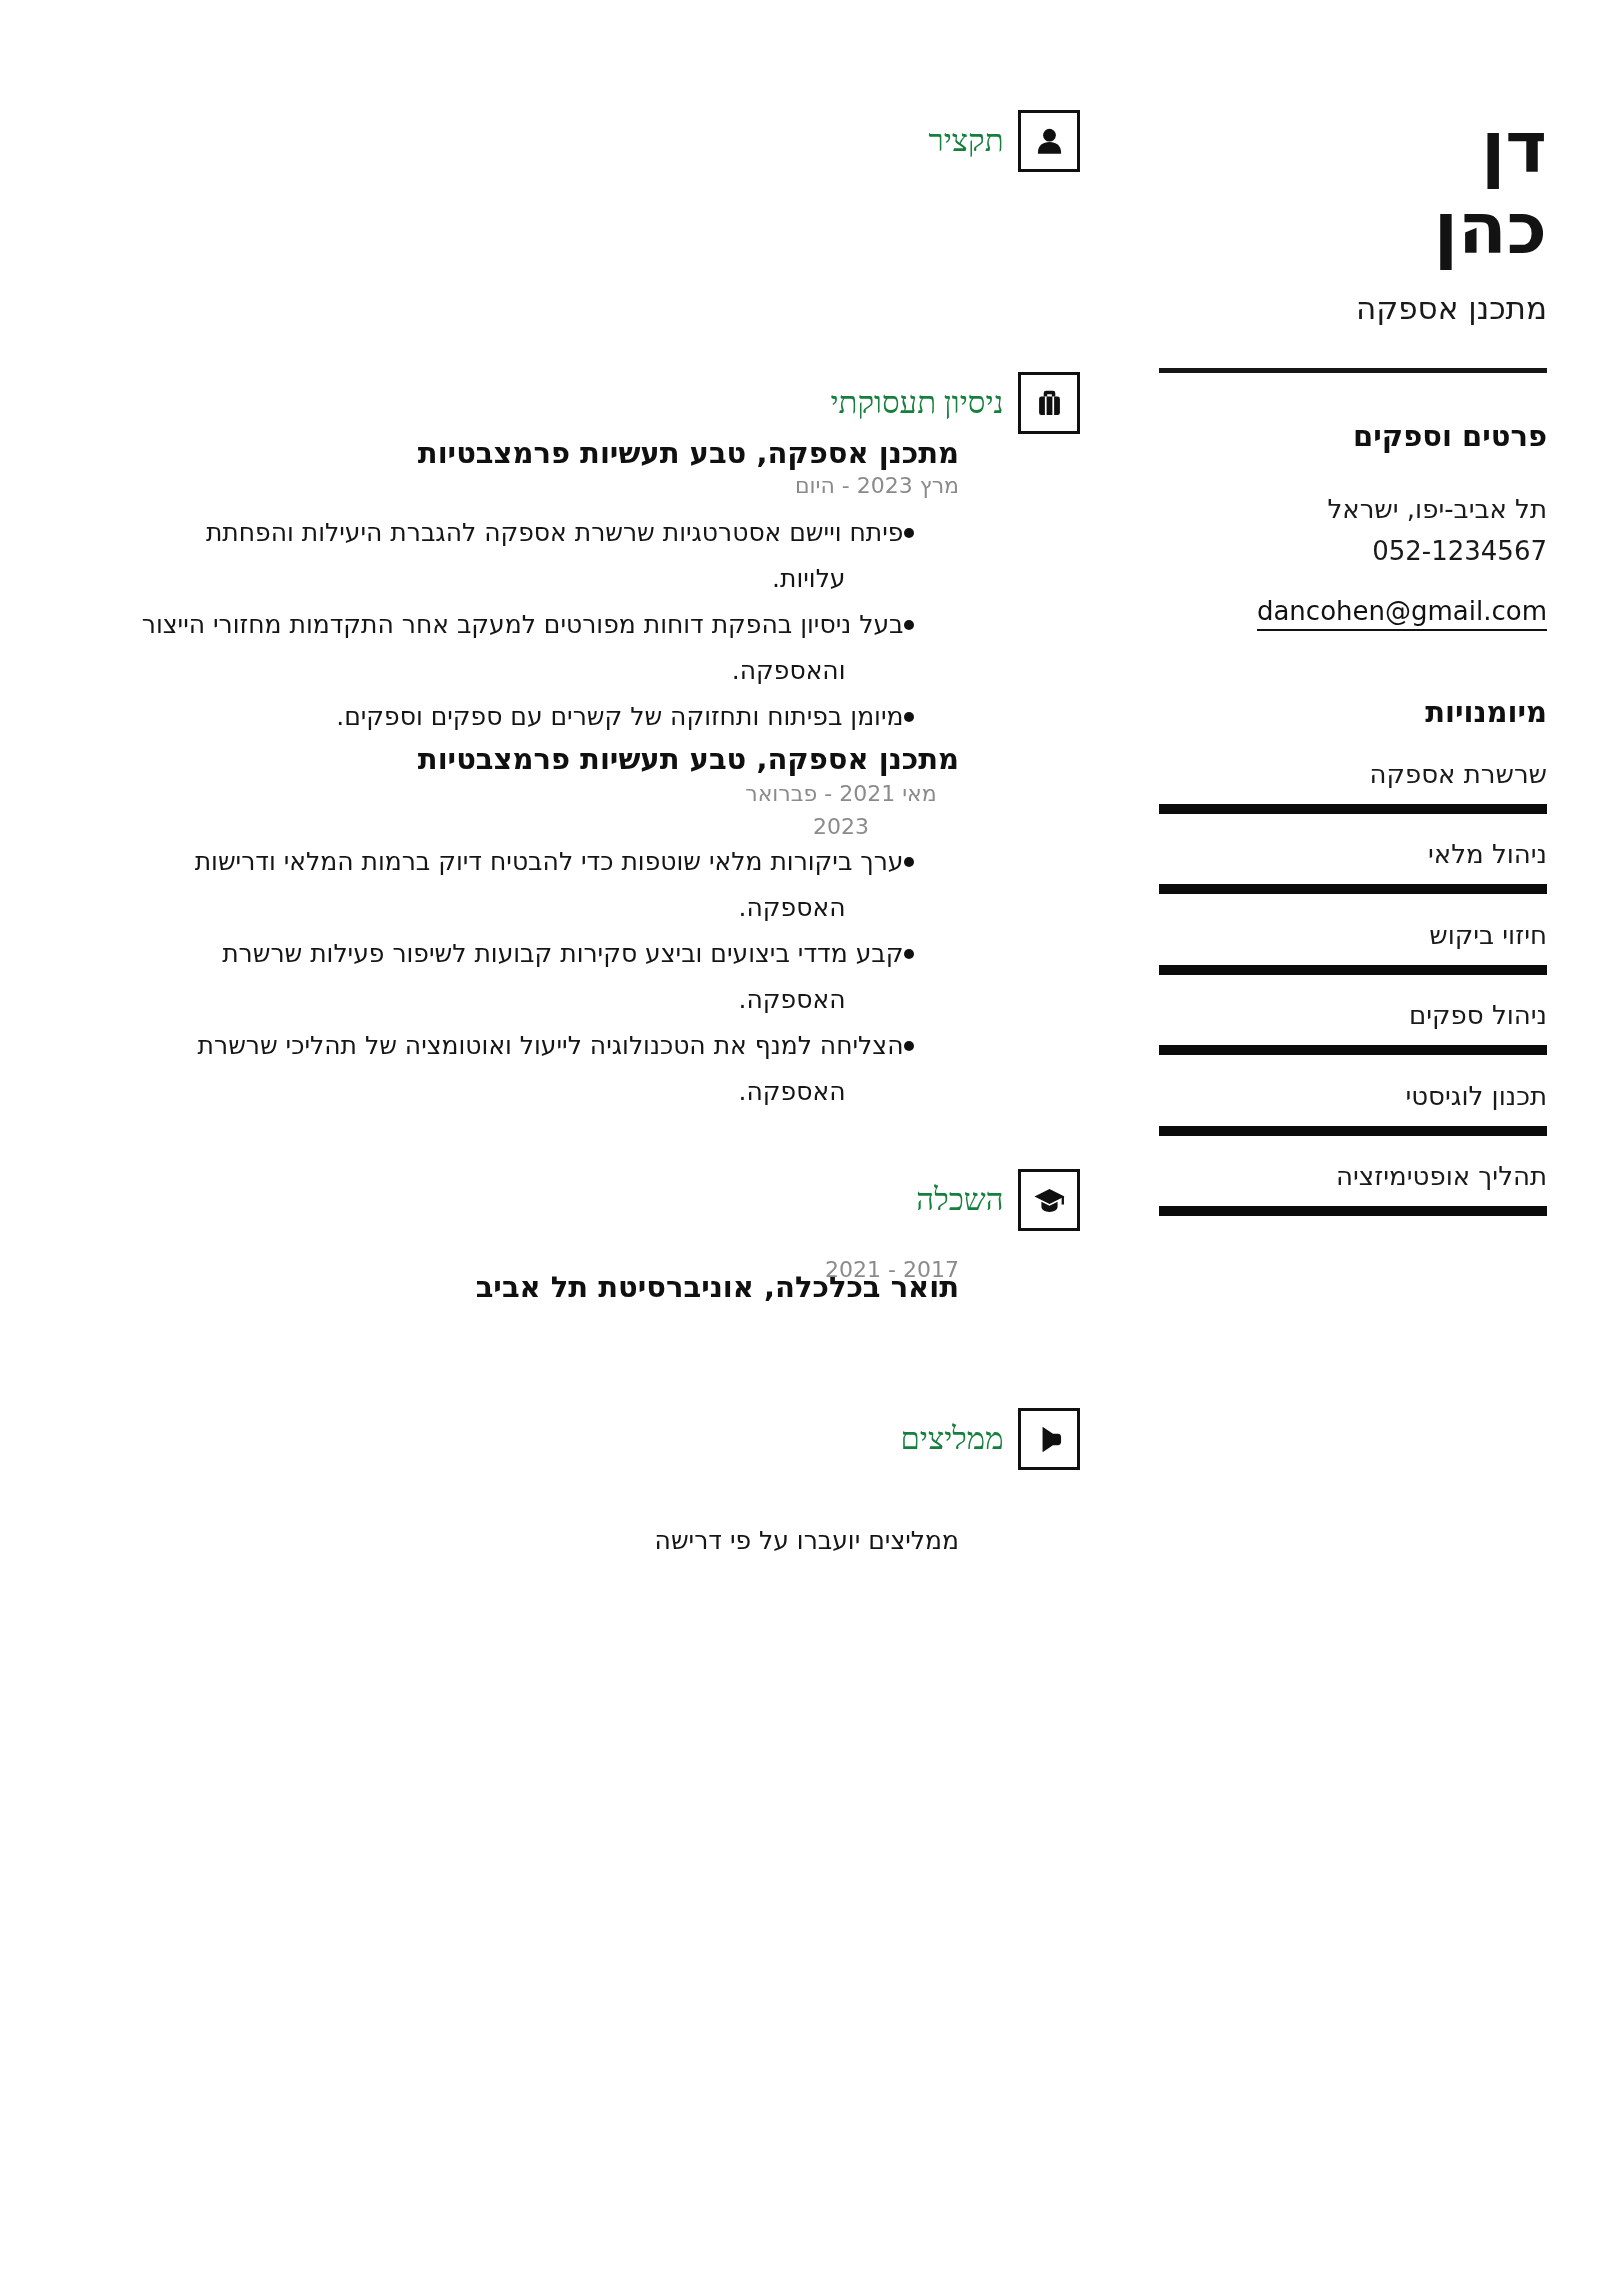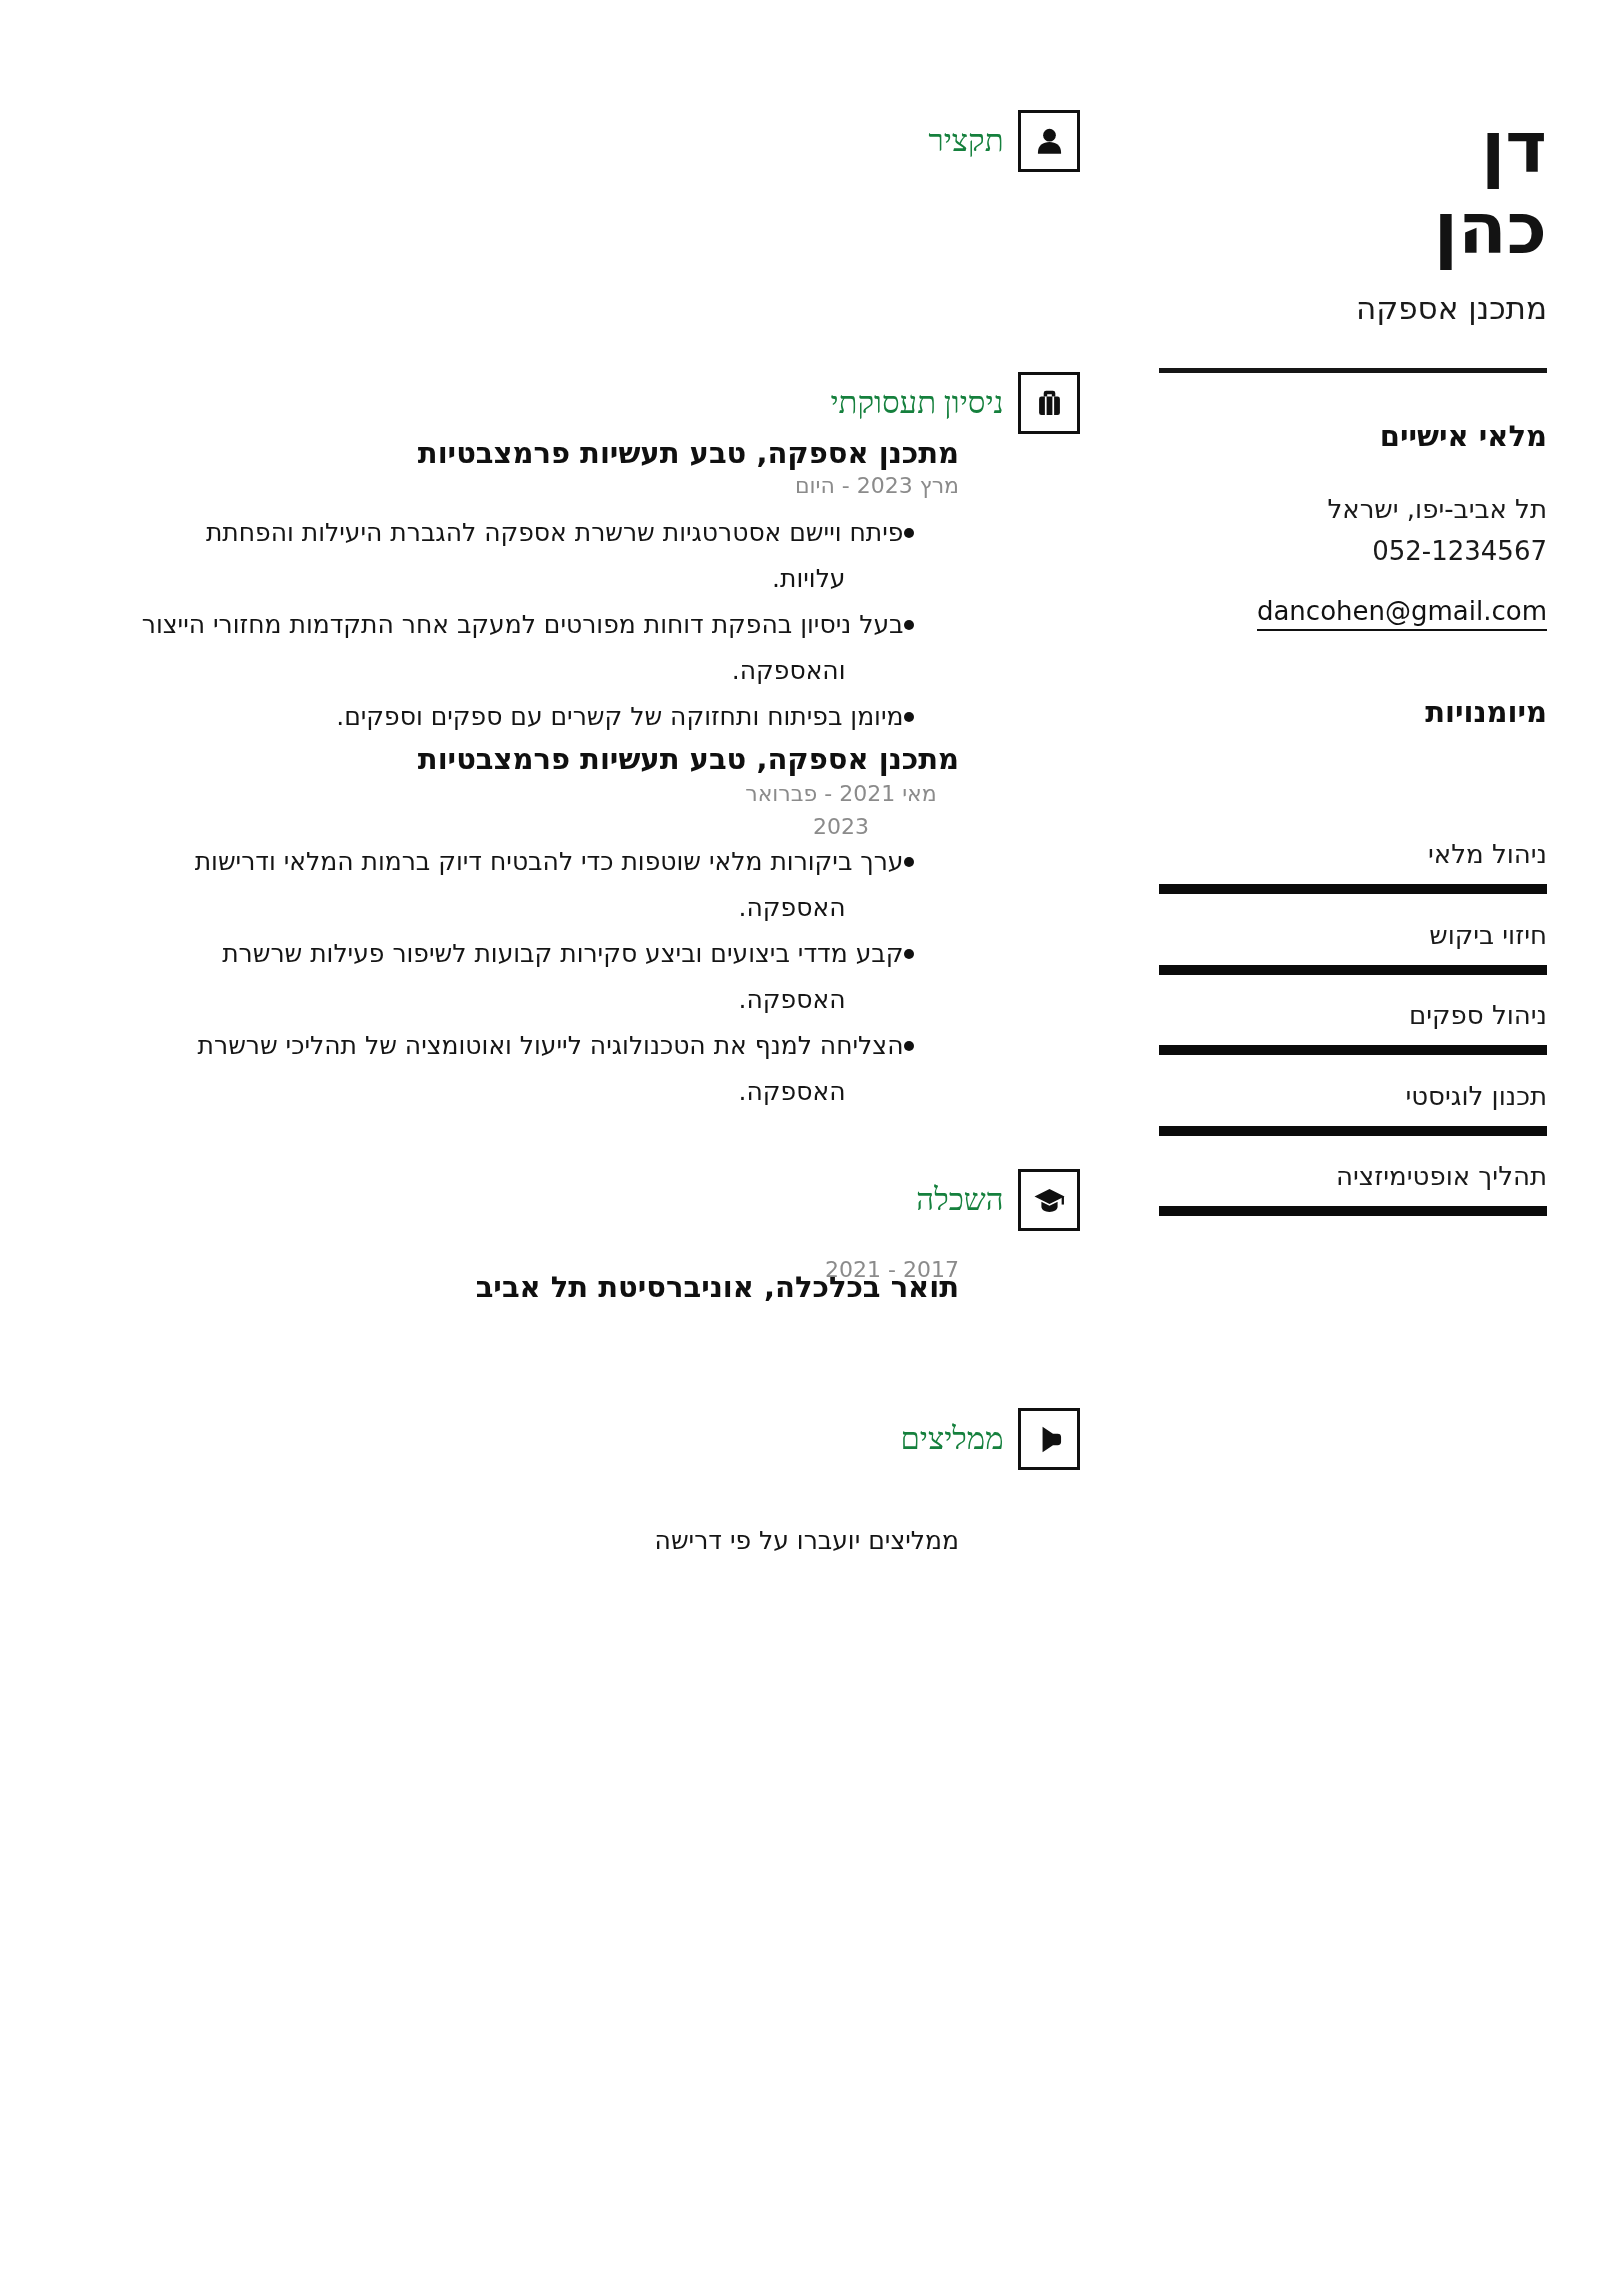--- a/index.html
+++ b/index.html
@@ -131,29 +131,33 @@
 
     <div class="abs name" style="top:107px;">
       <div>דן</div>
       <div>כהן</div>
     </div>
 
     <div class="abs subtitle" style="top:289px;">מתכנן אספקה</div>
 
     <div class="abs rule" style="top:368px;"></div>
 
-    <div class="abs side-title" style="top:418px;">מלאי אישיים</div>
+    <div class="abs side-title" style="top:418px;">פרטים וספקים</div>
     <div class="abs side-row" style="top:482px;margin-top:9px;">תל אביב-יפו, ישראל</div>
     <div class="abs side-row" style="top:533px;">052-1234567</div>
     <div class="abs side-row email" style="top:593px;">
       <a href="#">dancohen@gmail.com</a>
     </div>
 
     <div class="abs side-title" style="top:694px;">מיומנויות</div>
 
+    <div class="abs" style="top:758px;">
+      <div class="skill-name">שרשרת אספקה</div>
+      <div class="skill-bar"></div>
+    </div>
     <div class="abs" style="top:838px;">
       <div class="skill-name">ניהול מלאי</div>
       <div class="skill-bar"></div>
     </div>
     <div class="abs" style="top:919px;">
       <div class="skill-name">חיזוי ביקוש</div>
       <div class="skill-bar"></div>
     </div>
     <div class="abs" style="top:999px;">
       <div class="skill-name">ניהול ספקים</div>

